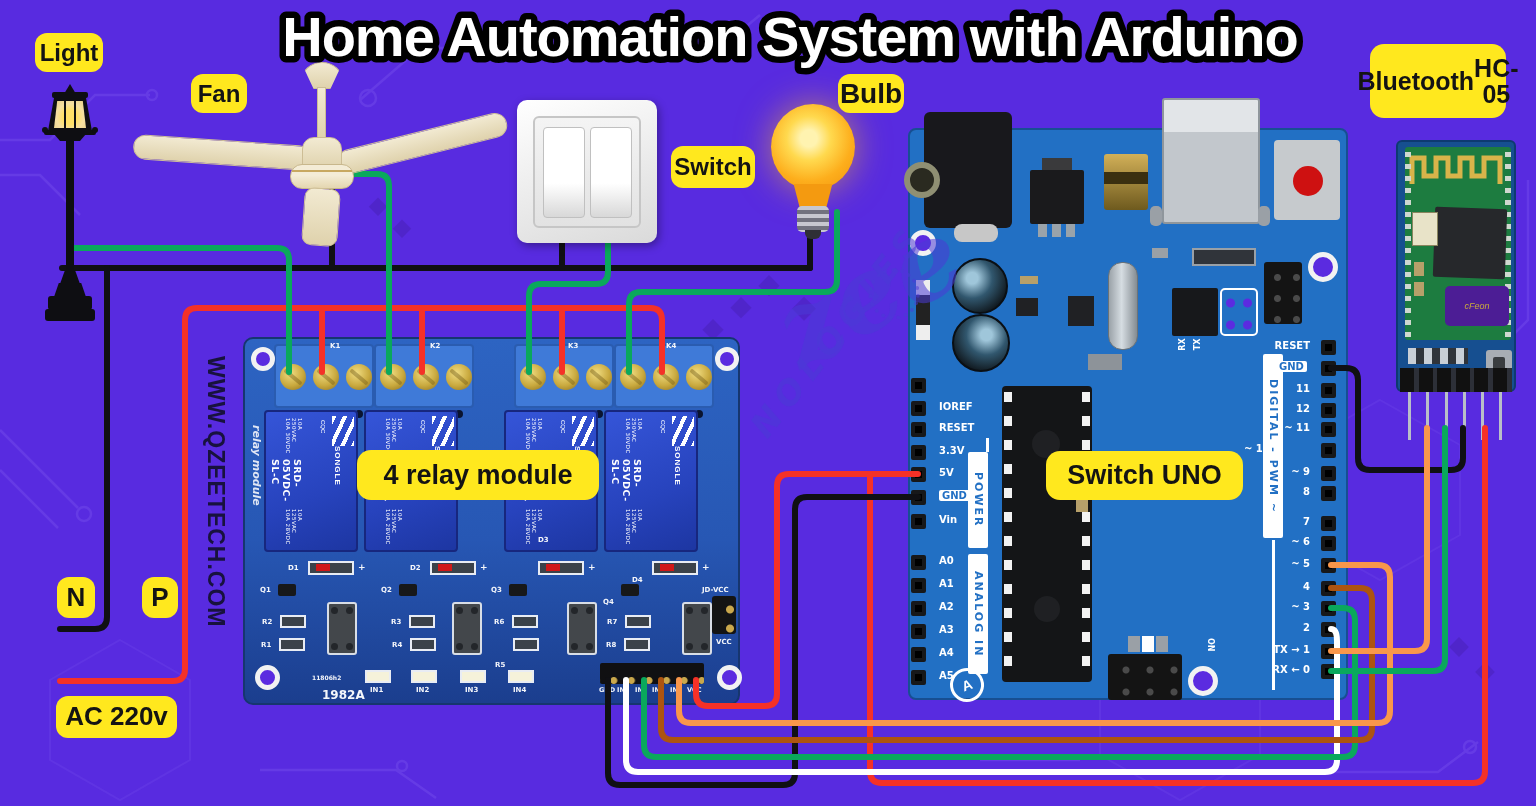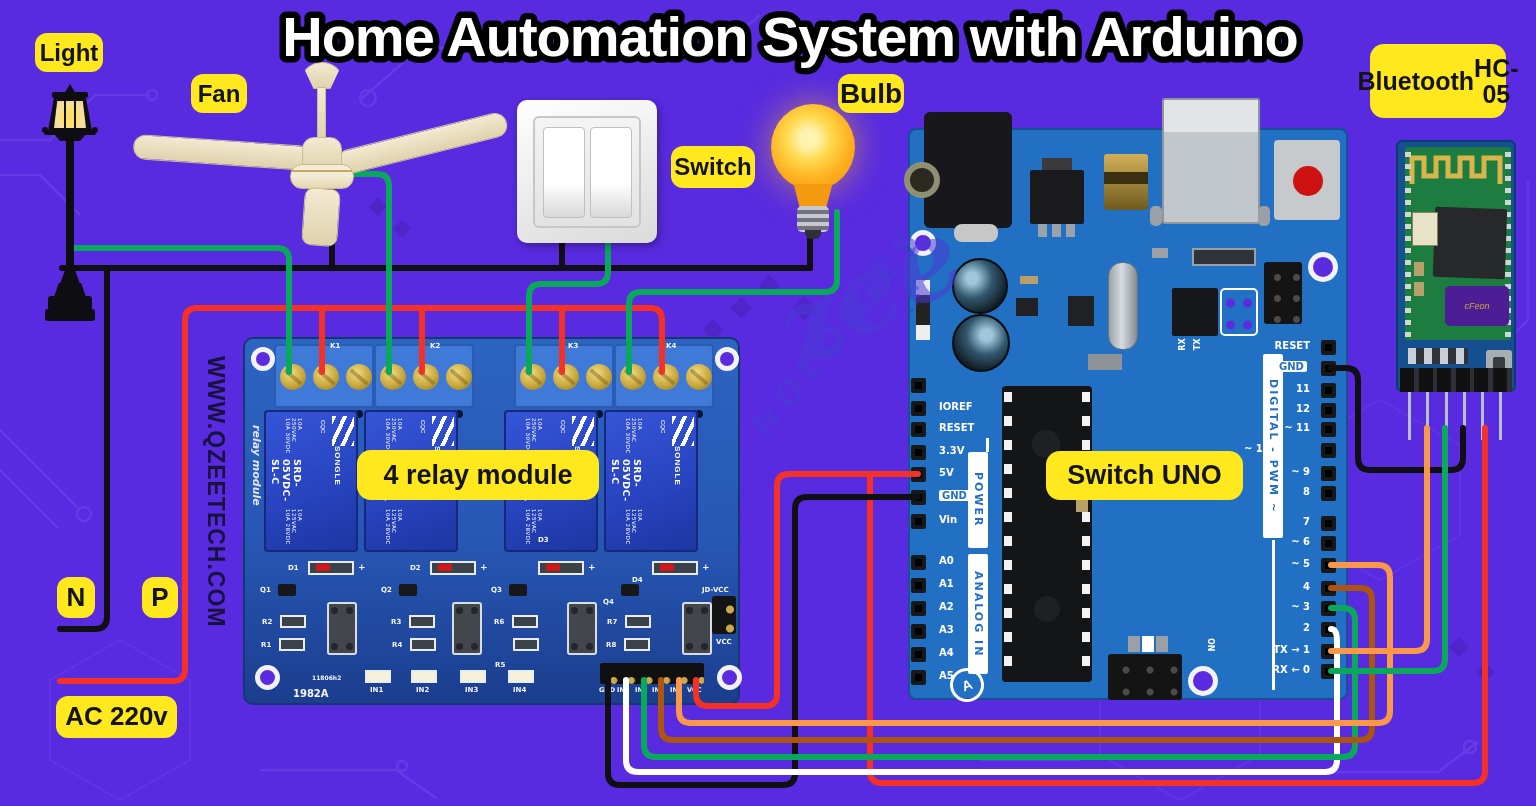--- a/index.html
+++ b/index.html
@@ -501,21 +501,21 @@
     <div style="position:absolute;left:682px;top:602px;" class="opto"></div>
     <div style="position:absolute;left:365px;top:670px;" class="ledbox"></div>
     <div style="position:absolute;left:370px;top:686px;" class="silk">IN1</div>
     <div style="position:absolute;left:411px;top:670px;" class="ledbox"></div>
     <div style="position:absolute;left:416px;top:686px;" class="silk">IN2</div>
     <div style="position:absolute;left:460px;top:670px;" class="ledbox"></div>
     <div style="position:absolute;left:465px;top:686px;" class="silk">IN3</div>
     <div style="position:absolute;left:508px;top:670px;" class="ledbox"></div>
     <div style="position:absolute;left:513px;top:686px;" class="silk">IN4</div>
     <div style="position:absolute;left:312px;top:674px;font-size:6px;" class="silk">11806h2</div>
-    <div style="position:absolute;left:293px;top:688px;font-size:10px;" class="silk">1982A</div>
+    <div style="position:absolute;left:322px;top:688px;font-size:12px;" class="silk">1982A</div>
     <div style="position:absolute;left:600px;top:663px;width:104px;height:21px;background:#101012;border-radius:2px;background-image:radial-gradient(circle,#caa84c 3px,transparent 4px);background-size:17.6px 21px;background-position:5px 7px;"></div>
     <div style="position: absolute; left: 599px; top: 686px; font-size: 6.5px; width: 20px;" class="silk">GND</div>
     <div style="position: absolute; left: 617px; top: 686px; font-size: 6.5px; width: 20px;" class="silk">IN1</div>
     <div style="position: absolute; left: 635px; top: 686px; font-size: 6.5px; width: 20px;" class="silk">IN2</div>
     <div style="position: absolute; left: 652px; top: 686px; font-size: 6.5px; width: 20px;" class="silk">IN3</div>
     <div style="position: absolute; left: 670px; top: 686px; font-size: 6.5px; width: 20px;" class="silk">IN4</div>
     <div style="position: absolute; left: 687px; top: 686px; font-size: 6.5px; width: 20px;" class="silk">VCC</div>
     <div style="position:absolute;left:702px;top:586px;font-size:7px;" class="silk">JD-VCC</div>
     <div style="position:absolute;left:712px;top:596px;width:24px;height:38px;background:#141414;border-radius:3px;background-image:radial-gradient(circle,#caa84c 3.5px,transparent 4.5px);background-size:24px 19px;background-position:6px 4px;"></div>
     <div style="position:absolute;left:716px;top:638px;font-size:7px;" class="silk">VCC</div>

